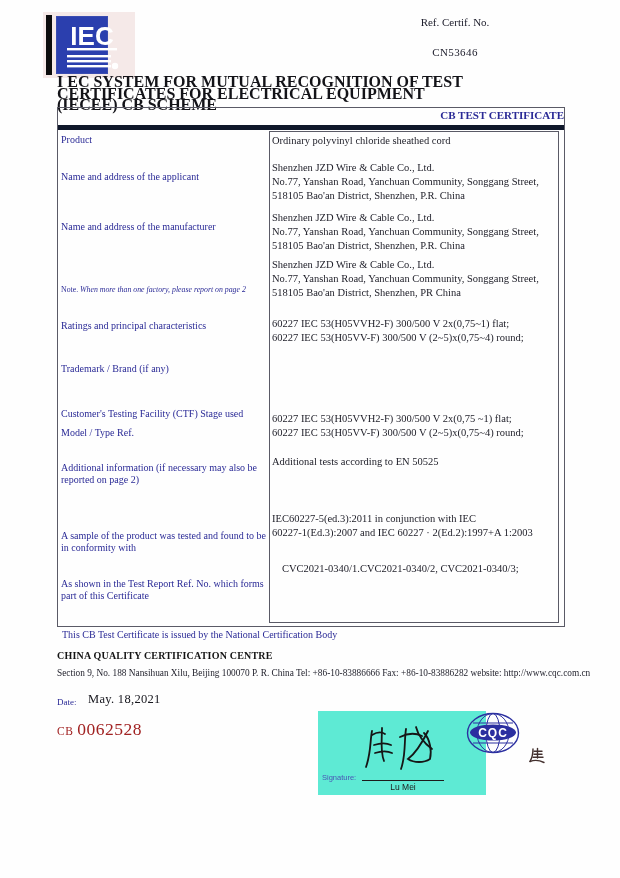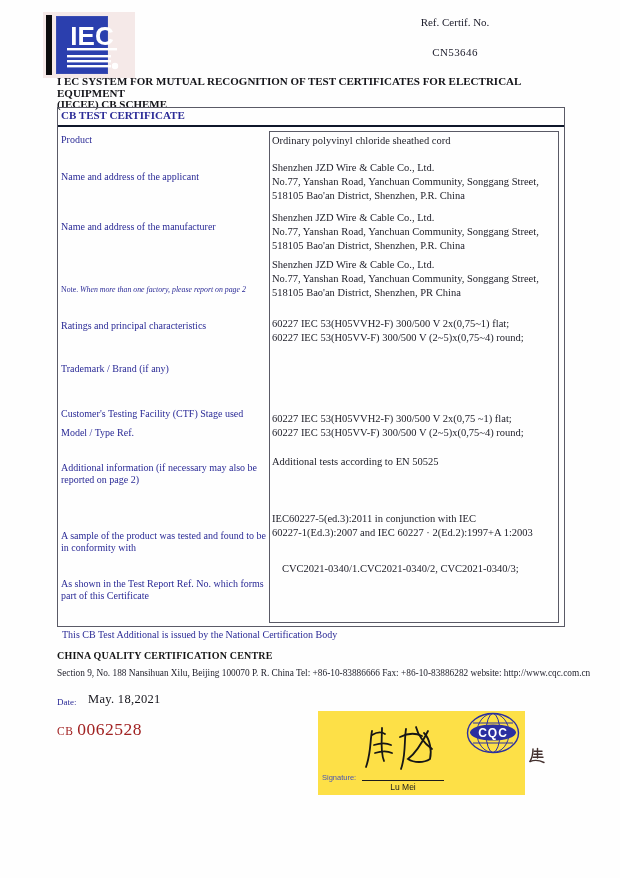--- a/index.html
+++ b/index.html
@@ -8,46 +8,46 @@
 
   
   .logo-backdrop{position:absolute;left:43px;top:12px;width:92px;height:66px;background:#f5e9e8;}
   .logo-bar{position:absolute;left:46px;top:15px;width:6px;height:60px;background:#0c0c0c;}
   .iec-logo{position:absolute;left:57px;top:17px;width:50px;height:56px;background:#2b3fae;
             box-shadow:0 0 0 1px #3a4cb0;}
   .ref-block{position:absolute;left:370px;top:16px;width:170px;text-align:center;
              font-size:11px;color:#20202e;}
   .ref-no{margin-top:18px;letter-spacing:.4px;}
   .scheme-title{position:absolute;left:57px;top:76px;width:510px;font-weight:bold;
-                font-size:11px;line-height:11.5px;color:#131318;}
+                font-size:16px;line-height:11.5px;color:#131318;}
 
   
   .cert-box{position:absolute;left:57px;top:107px;width:506px;height:518px;
             border:1px solid #5a5a66;}
-  .cert-title{position:absolute;left:0;top:0;right:0;height:16px;border-bottom:2px solid #0f172a;
-              padding:1px 0 0 3px;font-weight:bold;font-size:11px;color:#2a2a96;}
+  .cert-title{position:absolute;left:0;top:0;right:0;height:16px;border-bottom:5px solid #0f172a;
+              padding:1px 0 0 3px;font-weight:bold;font-size:11px;color:#2a2a96;text-align:right;}
   .value-box{position:absolute;left:211px;top:23px;width:288px;height:490px;
              border:1px solid #5a5a66;}
   .lbl{position:absolute;left:3px;width:205px;font-size:10px;line-height:11.5px;color:#2a2a96;}
   .lbl-wide{width:212px;}
   .note{position:absolute;left:3px;width:230px;font-size:7.8px;color:#2a2a96;}
   .note .it{font-style:italic;}
   .val{position:absolute;left:214px;width:278px;font-size:10.5px;line-height:14px;
        color:#1c1c26;white-space:pre-wrap;}
 
   
   .issued{position:absolute;left:62px;top:629px;font-size:10px;color:#2a2a96;}
   .ncb-name{position:absolute;left:57px;top:650px;font-size:10px;font-weight:bold;color:#141414;letter-spacing:.2px;}
   .ncb-addr{position:absolute;left:57px;top:668px;width:560px;font-size:9.3px;color:#23232e;}
   .date-label{position:absolute;left:57px;top:697px;font-size:9px;color:#2a2a96;}
   .date-value{position:absolute;left:88px;top:692px;font-size:12.5px;color:#15151c;letter-spacing:.3px;}
   .cb-row{position:absolute;left:57px;top:719px;color:#a12222;}
   .cb-prefix{font-size:11.5px;letter-spacing:.5px;}
   .cb-number{font-size:17.5px;letter-spacing:.5px;}
-  .sig-panel{position:absolute;left:318px;top:711px;width:207px;height:84px;background:#fde047;}
+  .sig-panel{position:absolute;left:318px;top:711px;width:168px;height:84px;background:#5eead4;}
   .sig-scribble{position:absolute;left:40px;top:12px;}
   .sig-label{position:absolute;left:4px;top:62px;font-family:"Liberation Sans",sans-serif;
              font-size:7.5px;color:#4a55b5;}
   .sig-line{position:absolute;left:44px;top:69px;width:82px;height:1px;background:#1c1c1c;}
   .sig-name{position:absolute;left:44px;top:71px;width:82px;text-align:center;
             font-family:"Liberation Sans",sans-serif;font-size:8.5px;color:#1d1d1d;}
   .cqc-logo{position:absolute;left:466px;top:712px;}
   .jian-stamp{position:absolute;left:527px;top:747px;}
 </style>
 </head>
@@ -108,21 +108,21 @@
     <div class="val" style="top:209px">60227 IEC 53(H05VVH2-F) 300/500 V 2x(0,75~1) flat;
 60227 IEC 53(H05VV-F) 300/500 V (2~5)x(0,75~4) round;</div>
     <div class="val" style="top:304px">60227 IEC 53(H05VVH2-F) 300/500 V 2x(0,75 ~1) flat;
 60227 IEC 53(H05VV-F) 300/500 V (2~5)x(0,75~4) round;</div>
     <div class="val" style="top:347px">Additional tests according to EN 50525</div>
     <div class="val" style="top:404px">IEC60227-5(ed.3):2011 in conjunction with IEC
 60227-1(Ed.3):2007 and IEC 60227 · 2(Ed.2):1997+A 1:2003</div>
     <div class="val" style="top:454px;left:224px">CVC2021-0340/1.CVC2021-0340/2, CVC2021-0340/3;</div>
   </div>
 
-  <div class="issued">This CB Test Additional is issued by the National Certification Body</div>
+  <div class="issued">This CB Test Certificate is issued by the National Certification Body</div>
   <div class="ncb-name">CHINA QUALITY CERTIFICATION CENTRE</div>
   <div class="ncb-addr">Section 9, No. 188 Nansihuan Xilu, Beijing 100070 P. R. China Tel: +86-10-83886666 Fax: +86-10-83886282 website: http://www.cqc.com.cn</div>
   <div class="date-label">Date:</div>
   <div class="date-value">May. 18,2021</div>
   <div class="cb-row">
     <span class="cb-prefix">CB</span>
     <span class="cb-number">0062528</span>
   </div>
 
   <div class="sig-panel">

